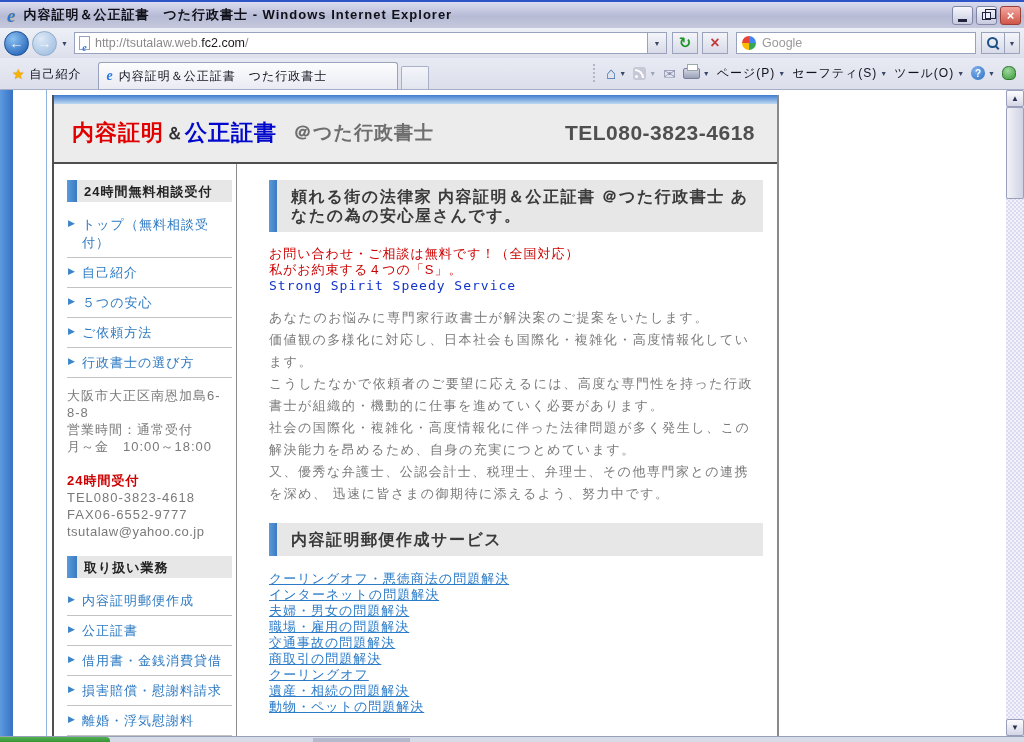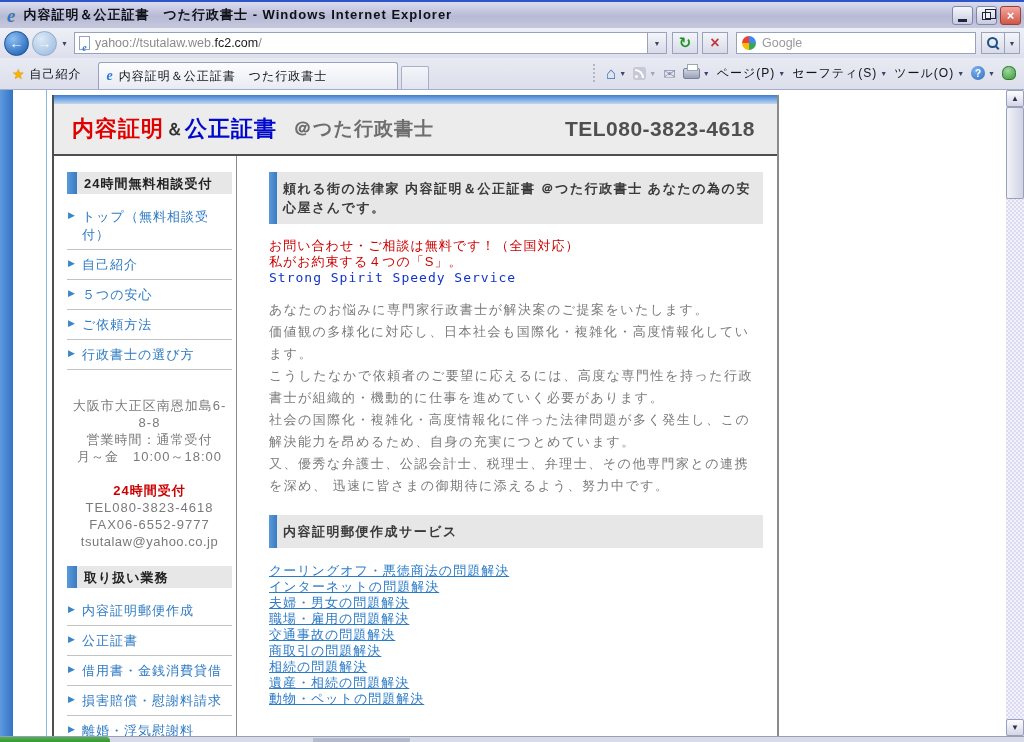--- a/index.html
+++ b/index.html
@@ -91,46 +91,46 @@
   .caret-dim { color:#9ea4ba; }
 
   
   .viewport { position:absolute; left:0; top:90px; width:1006px; height:646px; background:#fff; overflow:hidden; }
   .left-band { position:absolute; left:0; top:0; width:13px; height:100%;
     background:linear-gradient(90deg,#5e9ade,#3572c4); }
   .thin-line { position:absolute; left:46px; top:0; width:1px; height:100%; background:#8fb4de; }
   .container { position:absolute; left:52px; top:5px; width:727px; min-height:641px;
     border-left:2px solid #4f4f4f; border-right:2px solid #8a8a8a; }
   .top-blue-bar { height:9px; background:linear-gradient(180deg,#3f7cd0,#bdd9f2); }
-  .page-header { height:52px; background:#ececec; border-bottom:2px solid #4f4f4f;
+  .page-header { height:60px; background:#ececec; border-bottom:2px solid #4f4f4f;
     display:flex; align-items:center; padding:0 22px 0 18px; }
   .ph-red  { color:#e00000; font-size:22px; font-weight:bold; letter-spacing:1px; }
   .ph-amp  { color:#333; font-size:17px; font-weight:bold; margin:0 2px; }
   .ph-blue { color:#0008cc; font-size:22px; font-weight:bold; letter-spacing:1px; }
   .ph-suffix { color:#6e6e6e; font-size:19px; font-weight:bold; letter-spacing:1px; margin-left:16px; }
   .ph-tel { margin-left:auto; color:#4f4f4f; font-size:21px; font-weight:bold; letter-spacing:0.5px; }
   .columns { display:flex; min-height:570px; }
   .sidebar { width:183px; border-right:1px solid #8c8c8c; padding:16px 4px 0 13px; }
   .main { flex:1; padding:16px 14px 0 32px; }
 
   .side-header { display:flex; align-items:stretch; background:#e7e7e7; height:22px; margin-bottom:8px; }
   .blue-sq { width:10px; background:linear-gradient(90deg,#5b9bd9,#3a7ac2); flex:0 0 auto; }
   .side-header span.txt { font-size:13px; font-weight:bold; color:#222; padding:3px 0 0 7px; letter-spacing:1px; }
   .side-menu { list-style:none; }
   .side-menu li { position:relative; border-bottom:1px solid #c3c3c3; padding:6px 0 5px 15px;
     font-size:13px; letter-spacing:1px; color:#2e7ac2; cursor:pointer; }
   .side-menu .arrow { position:absolute; left:1px; top:8px; font-size:9px; color:#3a85cc; }
   .mt16 { margin-top:16px; }
-  .side-contact { margin-top:27px; font-size:13px; color:#7a7a7a; line-height:17px; letter-spacing:1px;text-align:center; }
+  .side-contact { margin-top:9px; font-size:13px; color:#7a7a7a; line-height:17px; letter-spacing:1px; }
   .side-contact .red-bold { color:#cc0000; font-weight:bold; margin-top:17px; }
   .side-contact .email { letter-spacing:0.5px; }
 
   .main-box { display:flex; background:#e7e7e7; }
   .main-box .blue-bar { width:8px; background:linear-gradient(90deg,#5b9bd9,#3a7ac2); flex:0 0 auto; }
-  .main-box .txt { font-size:13px; font-weight:bold; color:#3a3a3a; padding:7px 6px;
+  .main-box .txt { font-size:16px; font-weight:bold; color:#3a3a3a; padding:7px 14px;
     line-height:19px; letter-spacing:1.5px; }
   .red-lines { margin-top:14px; color:#cc0000; font-size:13px; line-height:16px; letter-spacing:1px; }
   .blue-line { color:#1133cc; font-size:13px; line-height:16px; letter-spacing:1px;
     font-family:"DejaVu Sans Mono","Liberation Mono",monospace; }
   .paragraphs { margin-top:13px; font-size:13px; color:#7a7a7a; line-height:22px; letter-spacing:1.5px; }
   .service-box { margin-top:18px; }
   .links { margin-top:14px; }
   .links a { display:inline-block; font-size:13px; color:#2b7bc8; text-decoration:underline;
     line-height:15px; letter-spacing:1px; }
   .links div { line-height:15px; }
@@ -174,21 +174,21 @@
 <div class="navbar">
   <div class="nav-circle back">
       <span>←</span>
     </div>
   <div class="nav-circle fwd" style="margin-left:3px;">
       <span>→</span>
     </div>
   <span class="caret nav-caret">▼</span>
   <div class="addr-field">
     <span class="doc-icon"><span class="ie-e">e</span></span>
-    <span class="url"><span>yahoo://tsutalaw.web.</span><b>fc2.com</b><span>/</span></span>
+    <span class="url"><span>http://tsutalaw.web.</span><b>fc2.com</b><span>/</span></span>
   </div>
   <div class="sq-btn addr-drop">
       <span class="caret">▼</span>
     </div>
   <div class="sq-btn refresh-btn">
       <span>↻</span>
     </div>
   <div class="sq-btn stop-btn">
       <span>×</span>
     </div>
@@ -332,21 +332,21 @@
           <span class="txt">内容証明郵便作成サービス</span>
         </div>
 
         <div class="links">
           <div><a>クーリングオフ・悪徳商法の問題解決</a></div>
           <div><a>インターネットの問題解決</a></div>
           <div><a>夫婦・男女の問題解決</a></div>
           <div><a>職場・雇用の問題解決</a></div>
           <div><a>交通事故の問題解決</a></div>
           <div><a>商取引の問題解決</a></div>
-          <div><a>相続の問題解決</a></div>
+          <div><a>クーリングオフ</a></div>
           <div><a>遺産・相続の問題解決</a></div>
           <div><a>動物・ペットの問題解決</a></div>
 
         </div>
       </div>
     </div>
   </div>
 </div>
 
 <div class="scrollbar">

